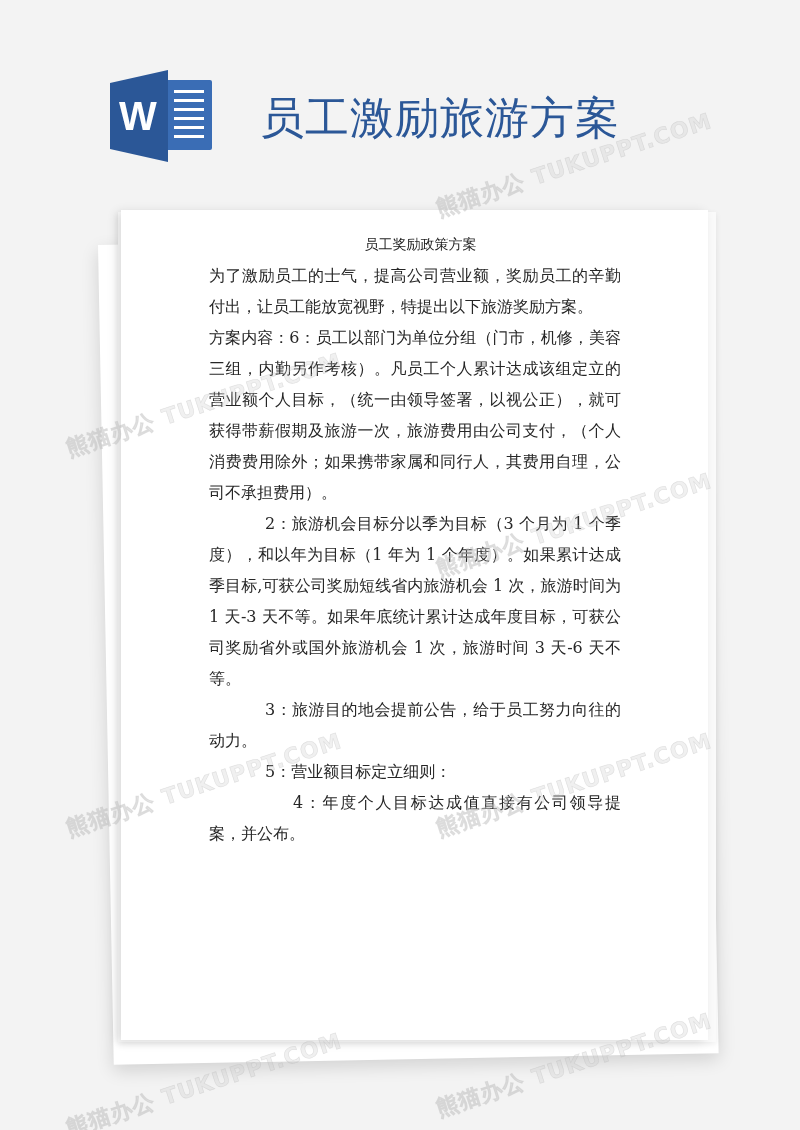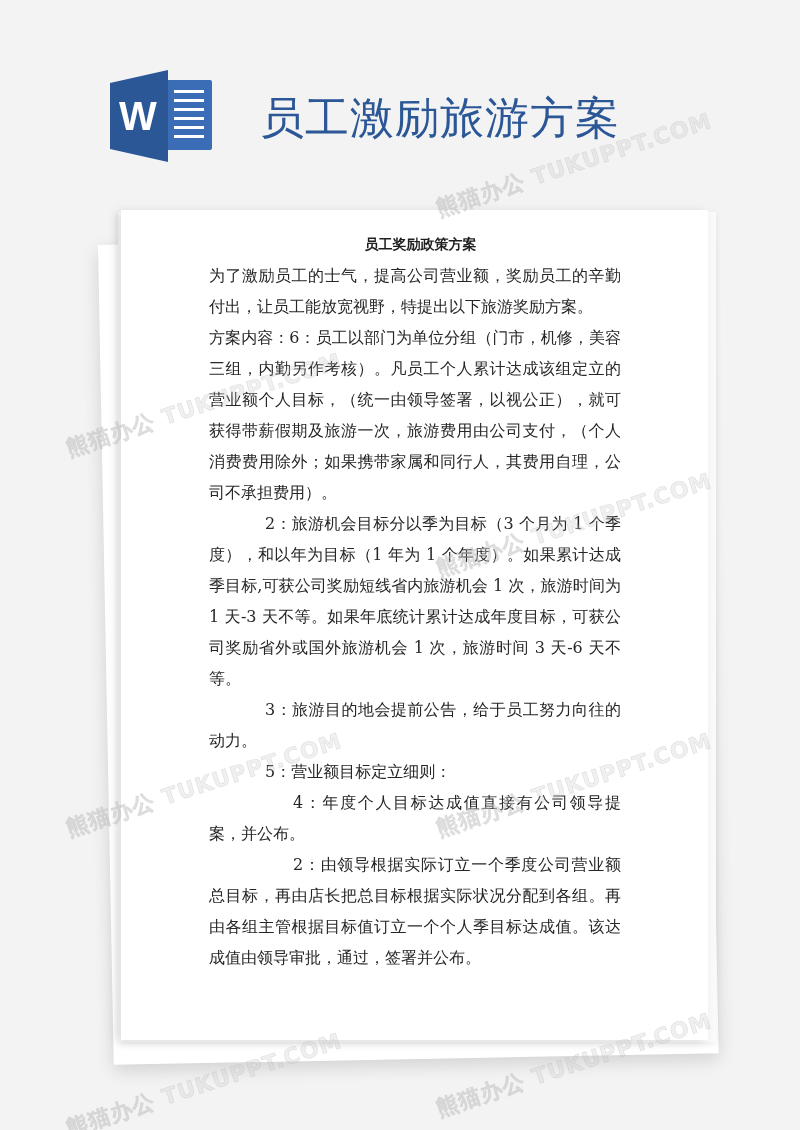--- a/index.html
+++ b/index.html
@@ -99,21 +99,21 @@
     background: #ffffff;
     box-shadow: -4px 2px 10px rgba(0,0,0,0.12);
   }
   .doc-heading {
     position: absolute;
     left: 0;
     width: 100%;
     top: 26px;
     text-align: center;
     font-size: 14px;
-    font-weight: bold;
+    font-weight: normal;
     color: #1e1e1e;
     margin: 0;
     padding-left: 12px;
     box-sizing: border-box;
   }
   .doc-body {
     position: absolute;
     left: 88px;
     top: 50px;
     width: 412px;
@@ -164,21 +164,20 @@
 
 <div class="paper-main">
   <h1 class="doc-heading">员工奖励政策方案</h1>
   <div class="doc-body">
     <p>为了激励员工的士气，提高公司营业额，奖励员工的辛勤付出，让员工能放宽视野，特提出以下旅游奖励方案。</p>
     <p>方案内容：6：员工以部门为单位分组（门市，机修，美容三组，内勤另作考核）。凡员工个人累计达成该组定立的营业额个人目标，（统一由领导签署，以视公正），就可获得带薪假期及旅游一次，旅游费用由公司支付，（个人消费费用除外；如果携带家属和同行人，其费用自理，公司不承担费用）。</p>
     <p class="indent-3">2：旅游机会目标分以季为目标（3 个月为 1 个季度），和以年为目标（1 年为 1 个年度）。如果累计达成季目标,可获公司奖励短线省内旅游机会 1 次，旅游时间为 1 天-3 天不等。如果年底统计累计达成年度目标，可获公司奖励省外或国外旅游机会 1 次，旅游时间 3 天-6 天不等。</p>
     <p class="indent-3">3：旅游目的地会提前公告，给于员工努力向往的动力。</p>
     <p class="indent-3">5：营业额目标定立细则：</p>
     <p class="indent-4">4：年度个人目标达成值直接有公司领导提案，并公布。</p>
-    <p class="indent-4">2：由领导根据实际订立一个季度公司营业额总目标，再由店长把总目标根据实际状况分配到各组。再由各组主管根据目标值订立一个个人季目标达成值。该达成值由领导审批，通过，签署并公布。</p>
   </div>
 </div>
 
 <div class="watermark" style="left:430px; top:150px;">熊猫办公 TUKUPPT.COM</div>
 <div class="watermark" style="left:60px; top:390px;">熊猫办公 TUKUPPT.COM</div>
 <div class="watermark" style="left:430px; top:510px;">熊猫办公 TUKUPPT.COM</div>
 <div class="watermark" style="left:60px; top:770px;">熊猫办公 TUKUPPT.COM</div>
 <div class="watermark" style="left:430px; top:770px;">熊猫办公 TUKUPPT.COM</div>
 <div class="watermark" style="left:60px; top:1070px;">熊猫办公 TUKUPPT.COM</div>
 <div class="watermark" style="left:430px; top:1050px;">熊猫办公 TUKUPPT.COM</div>

